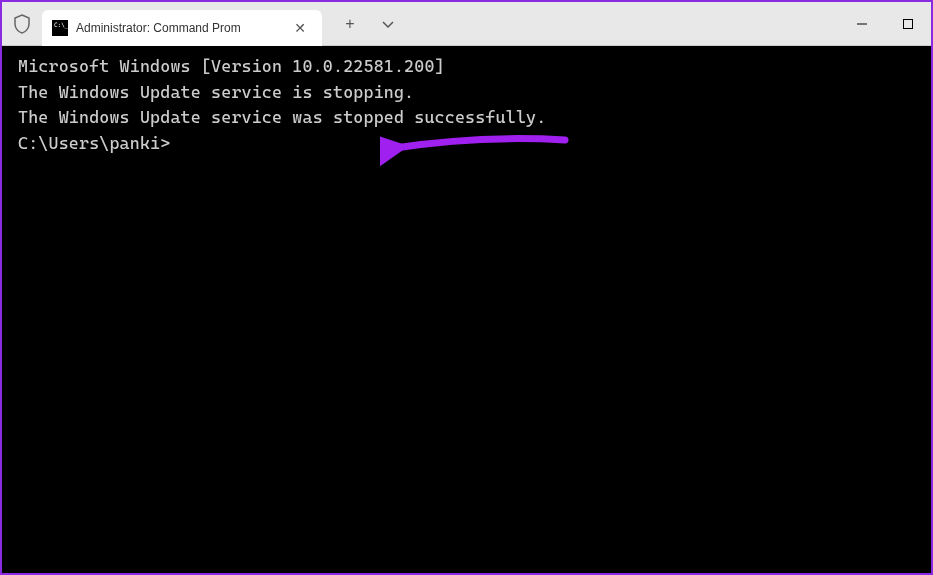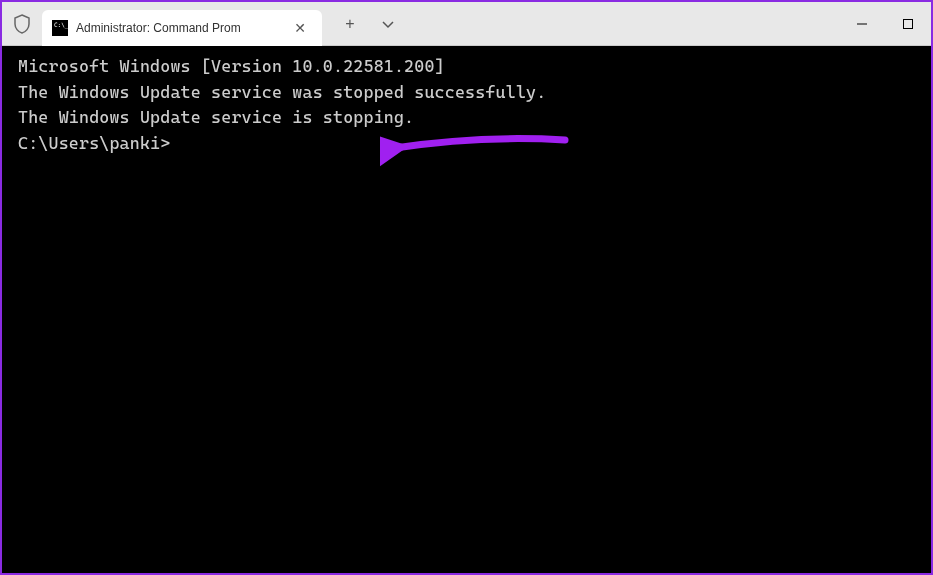--- a/index.html
+++ b/index.html
@@ -154,22 +154,22 @@
       <svg width="12" height="12" viewBox="0 0 12 12">
           <rect x="1.5" y="1.5" width="9" height="9" fill="none" stroke="#000" stroke-width="1"></rect>
         </svg>
     </div>
   </div>
 </div>
 
 <div class="terminal">
   <div class="terminal-line">Microsoft Windows [Version 10.0.22581.200]</div>
   <div class="terminal-line"></div>
+  <div class="terminal-line">The Windows Update service is stopping.</div>
   <div class="terminal-line">The Windows Update service was stopped successfully.</div>
-  <div class="terminal-line">The Windows Update service is stopping.</div>
   <div class="terminal-line"></div>
   <div class="terminal-line"></div>
   <div class="terminal-line"><span>C:\Users\panki&gt;</span></div>
 
   <svg class="arrow-annotation" width="200" height="40" viewBox="0 0 200 40">
     <defs>
       <marker id="arrowhead" markerWidth="10" markerHeight="10" refX="2" refY="5" orient="auto">
         <path d="M0,5 L10,0 L8,5 L10,10 Z" fill="#a020f0"></path>
       </marker>
     </defs>

